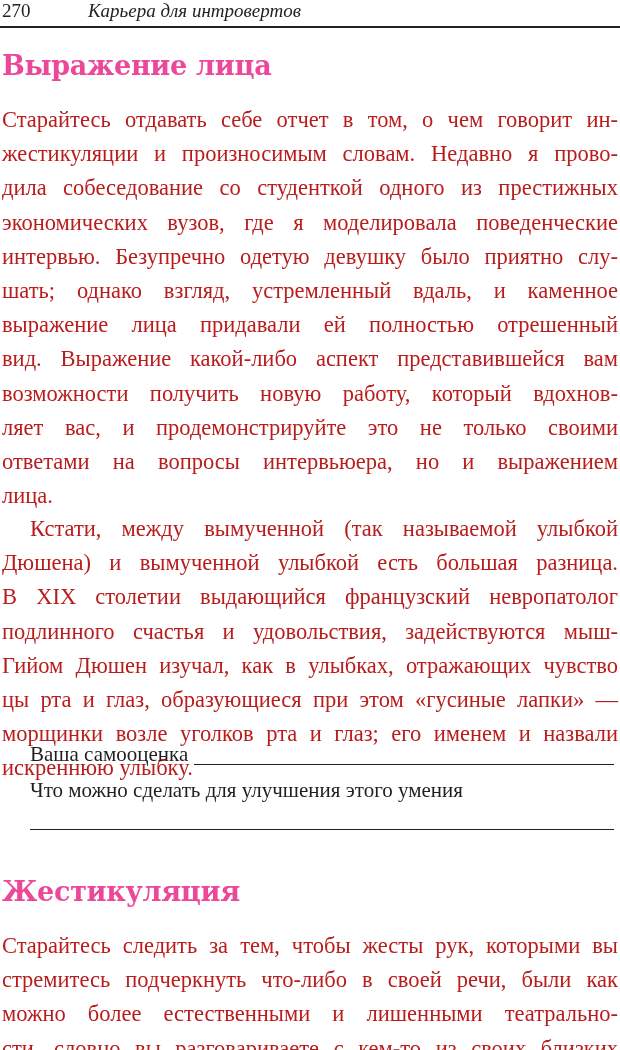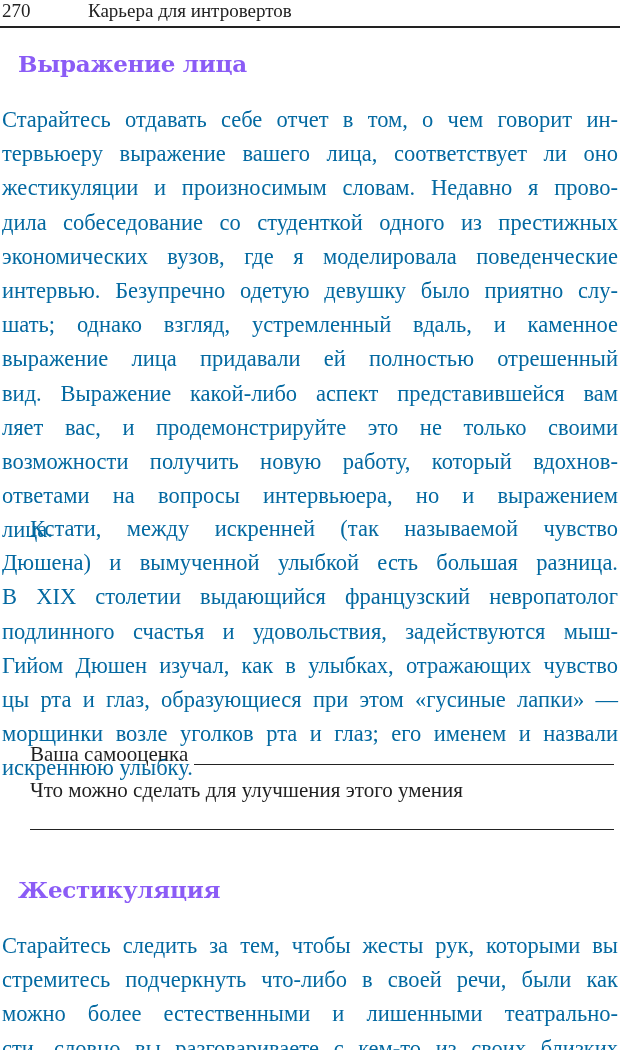--- a/index.html
+++ b/index.html
@@ -29,41 +29,42 @@
     }
     .page-num {
       position: absolute;
       left: 2px;
       top: 0;
     }
     .book-title {
       position: absolute;
       left: 88px;
       top: 0;
+      font-style: italic;
     }
     .heading {
       position: absolute;
-      left: 18px;
+      left: 2px;
       font-family: "DejaVu Serif", "Liberation Serif", serif;
       font-weight: bold;
-      font-size: 23px;
-      color: #8b5cf6;
+      font-size: 27px;
+      color: #ec4899;
       letter-spacing: -0.3px;
     }
     .h1 { top: 50px; }
     .h2 { top: 876px; }
     .para {
       position: absolute;
       left: 2px;
       width: 616px;
       font-family: "Liberation Serif", serif;
       font-size: 22.5px;
       line-height: 34.2px;
       text-align: justify;
-      color: #0369a1;
+      color: #b91c1c;
     }
     .para .line {
       display: block;
       white-space: nowrap;
       text-align: justify;
       text-align-last: justify;
       height: 34.2px;
     }
     .para .line.last {
       text-align-last: left;
@@ -103,36 +104,35 @@
 
 <div class="running-head">
   <span class="page-num">270</span>
   <span class="book-title">Карьера для интровертов</span>
 </div>
 
 <div class="heading h1">Выражение лица</div>
 
 <div class="para p1">
   <span class="line">Старайтесь отдавать себе отчет в том, о чем говорит ин-</span>
-  <span class="line">тервьюеру выражение вашего лица, соответствует ли оно</span>
   <span class="line">жестикуляции и произносимым словам. Недавно я прово-</span>
   <span class="line">дила собеседование со студенткой одного из престижных</span>
   <span class="line">экономических вузов, где я моделировала поведенческие</span>
   <span class="line">интервью. Безупречно одетую девушку было приятно слу-</span>
   <span class="line">шать; однако взгляд, устремленный вдаль, и каменное</span>
   <span class="line">выражение лица придавали ей полностью отрешенный</span>
   <span class="line">вид. Выражение какой-либо аспект представившейся вам</span>
+  <span class="line">возможности получить новую работу, который вдохнов-</span>
   <span class="line">ляет вас, и продемонстрируйте это не только своими</span>
-  <span class="line">возможности получить новую работу, который вдохнов-</span>
   <span class="line">ответами на вопросы интервьюера, но и выражением</span>
   <span class="line last">лица.</span>
 </div>
 
 <div class="para p2">
-  <span class="line indent">Кстати, между искренней (так называемой чувство</span>
+  <span class="line indent">Кстати, между вымученной (так называемой улыбкой</span>
   <span class="line">Дюшена) и вымученной улыбкой есть большая разница.</span>
   <span class="line">В XIX столетии выдающийся французский невропатолог</span>
   <span class="line">подлинного счастья и удовольствия, задействуются мыш-</span>
   <span class="line">Гийом Дюшен изучал, как в улыбках, отражающих чувство</span>
   <span class="line">цы рта и глаз, образующиеся при этом «гусиные лапки» —</span>
   <span class="line">морщинки возле уголков рта и глаз; его именем и назвали</span>
   <span class="line last">искреннюю улыбку.</span>
 </div>
 
 <div class="form form-row1">

